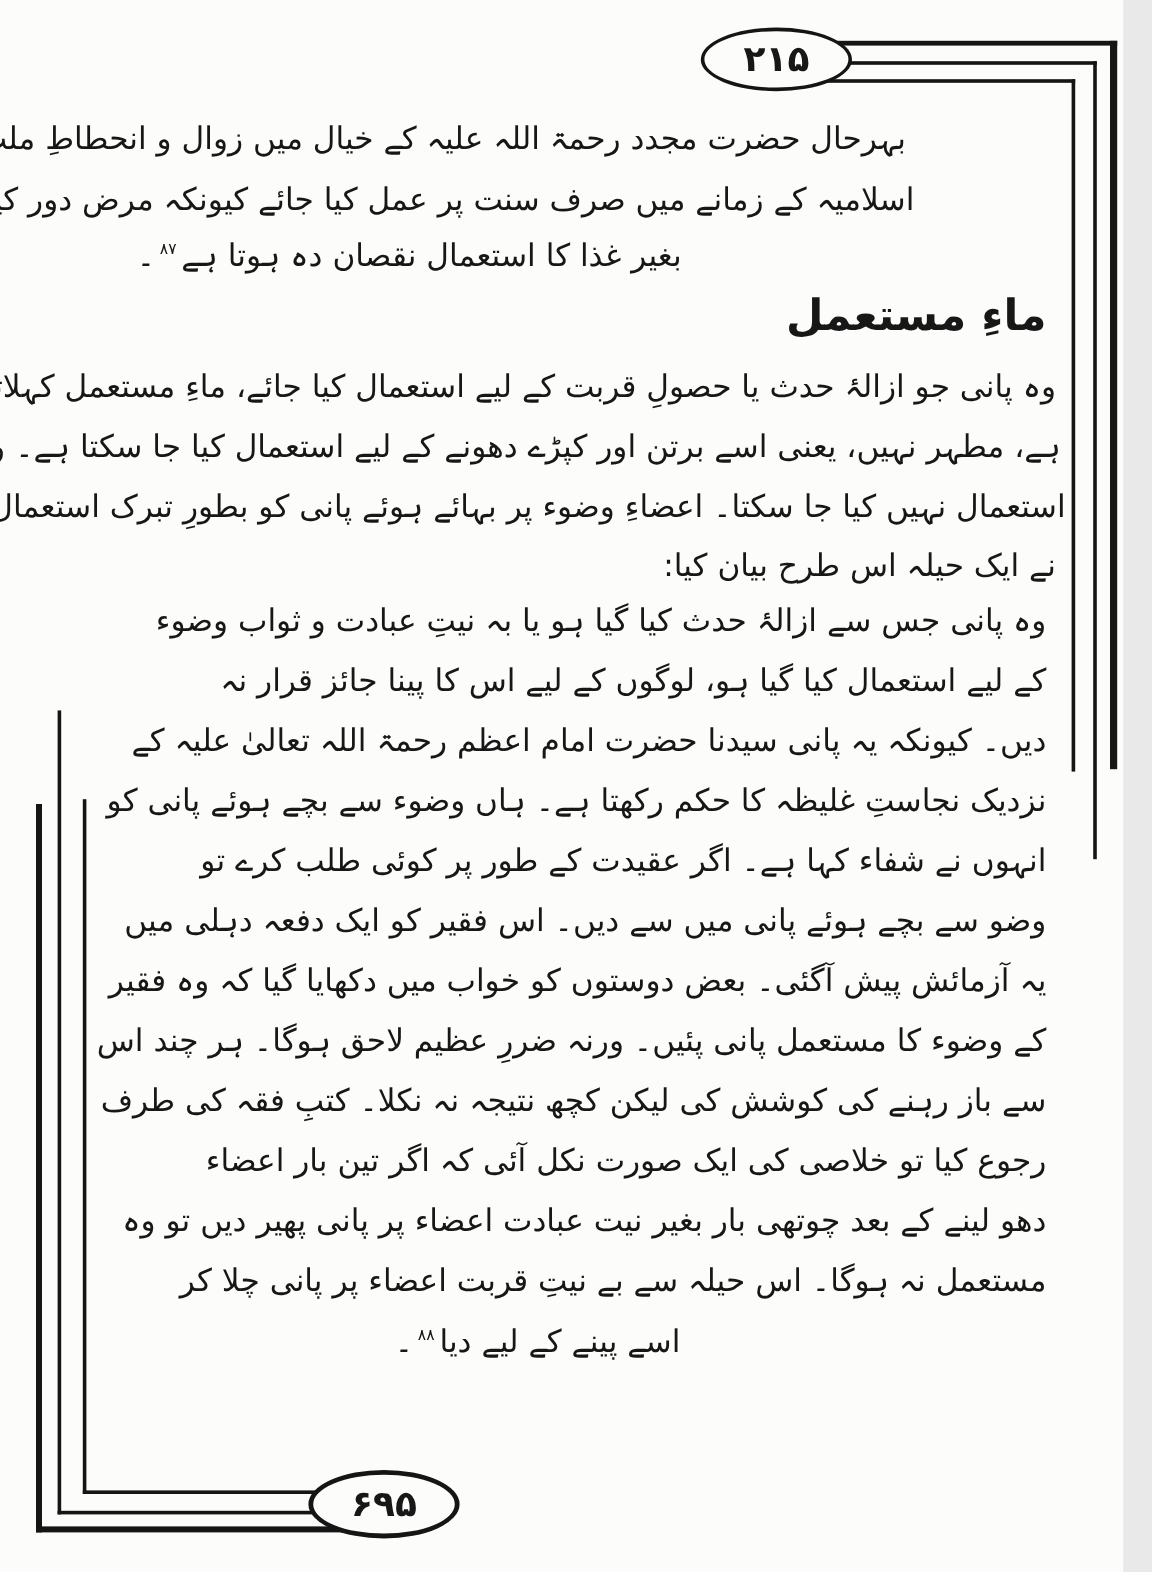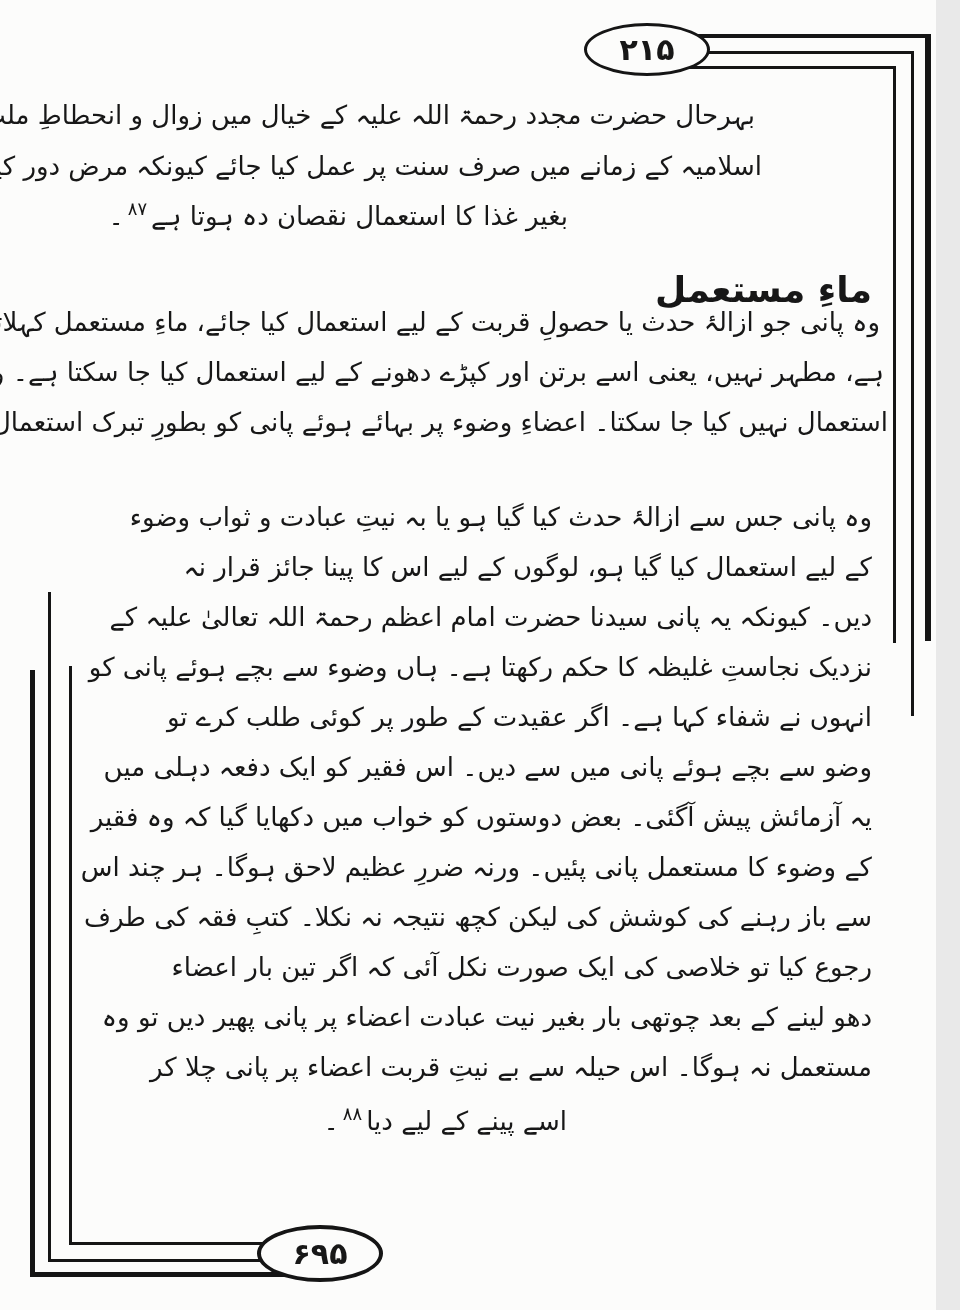--- a/index.html
+++ b/index.html
@@ -55,31 +55,30 @@
   .oval-bottom { left: 257px; top: 1225px; width: 126px; height: 57px; border-width: 4px; }
   
   .tline {
     position: absolute;
     white-space: nowrap;
     direction: rtl;
     font-size: 26px;
     z-index: 3;
   }
   .tline sup {
-    font-size: 18px;
+    font-size: 13px;
     vertical-align: super;
     margin: 0 4px;
   }
   .heading {
     position: absolute;
     white-space: nowrap;
     font-size: 36px;
     font-weight: bold;
     z-index: 3;
-    margin-top: 26px;
   }
 </style>
 </head>
 <body>
 
 <div class="page">
 
   <div class="scan-edge"></div>
 
   <div class="rule h-a"></div>
@@ -105,20 +104,21 @@
 
   <div class="tline" style="top:100px; right:205px;">بہرحال حضرت مجدد رحمۃ اللہ علیہ کے خیال میں زوال و انحطاطِ ملتِ</div>
   <div class="tline" style="top:151px; right:198px;">اسلامیہ کے زمانے میں صرف سنت پر عمل کیا جائے کیونکہ مرض دور کیے</div>
   <div class="tline" style="top:198px; right:392px;"><span>بغیر غذا کا استعمال نقصان دہ ہوتا ہے</span><sup>۸۷</sup><span>۔</span></div>
 
   <div class="heading" style="top:243px; right:88px;">ماءِ مستعمل</div>
 
   <div class="tline" style="top:307px; right:80px;">وہ پانی جو ازالۂ حدث یا حصولِ قربت کے لیے استعمال کیا جائے، ماءِ مستعمل کہلاتا ہے۔ یہ پانی طاہر</div>
   <div class="tline" style="top:357px; right:76px;">ہے، مطہر نہیں، یعنی اسے برتن اور کپڑے دھونے کے لیے استعمال کیا جا سکتا ہے۔ وضو اور غسل کے لیے</div>
   <div class="tline" style="top:407px; right:72px;">استعمال نہیں کیا جا سکتا۔ اعضاءِ وضوء پر بہائے ہوئے پانی کو بطورِ تبرک استعمال کرنے کے لیے حضرت مجدد</div>
+  <div class="tline" style="top:456px; right:80px;">نے ایک حیلہ اس طرح بیان کیا:</div>
 
   <div class="tline" style="top:502px;  right:88px;text-align:right;">وہ پانی جس سے ازالۂ حدث کیا گیا ہو یا بہ نیتِ عبادت و ثواب وضوء</div>
   <div class="tline" style="top:552px;  right:88px;">کے لیے استعمال کیا گیا ہو، لوگوں کے لیے اس کا پینا جائز قرار نہ</div>
   <div class="tline" style="top:602px;  right:88px;margin-left:43px;">دیں۔ کیونکہ یہ پانی سیدنا حضرت امام اعظم رحمۃ اللہ تعالیٰ علیہ کے</div>
   <div class="tline" style="top:652px;  right:88px;">نزدیک نجاستِ غلیظہ کا حکم رکھتا ہے۔ ہاں وضوء سے بچے ہوئے پانی کو</div>
   <div class="tline" style="top:702px;  right:88px;">انہوں نے شفاء کہا ہے۔ اگر عقیدت کے طور پر کوئی طلب کرے تو</div>
   <div class="tline" style="top:752px;  right:88px;">وضو سے بچے ہوئے پانی میں سے دیں۔ اس فقیر کو ایک دفعہ دہلی میں</div>
   <div class="tline" style="top:802px;  right:88px;">یہ آزمائش پیش آگئی۔ بعض دوستوں کو خواب میں دکھایا گیا کہ وہ فقیر</div>
   <div class="tline" style="top:852px;  right:88px;">کے وضوء کا مستعمل پانی پئیں۔ ورنہ ضررِ عظیم لاحق ہوگا۔ ہر چند اس</div>
   <div class="tline" style="top:902px;  right:88px;">سے باز رہنے کی کوشش کی لیکن کچھ نتیجہ نہ نکلا۔ کتبِ فقہ کی طرف</div>

